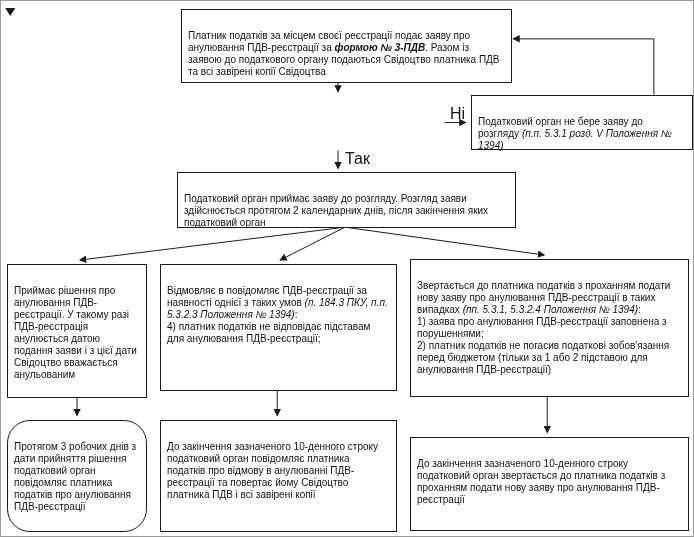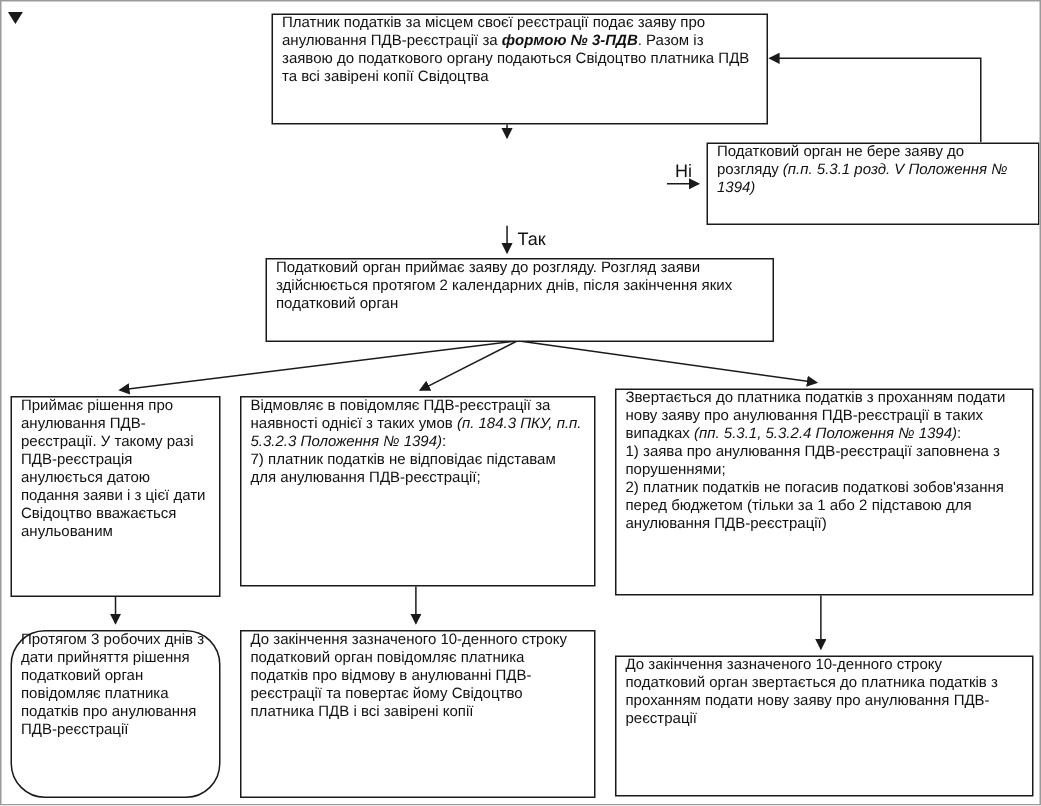--- a/index.html
+++ b/index.html
@@ -14,27 +14,27 @@
     font-size: 10px;
     line-height: 12px;
     color: #111111;
     overflow: hidden;
   }
   .box {
     position: absolute;
     box-sizing: border-box;
     border: 1px solid #1a1a1a;
     background: #ffffff;
-    padding: 0 6px;
+    padding: 20px 6px;
   }
   .vcent { display: flex; align-items: center; }
   .ctext { width: 100%; text-align: center; }
   .i  { font-style: italic; }
   .bi { font-style: italic; font-weight: bold; }
-  .lbl { position: absolute; font-size: 12px; line-height: 12px; color: #111; }
+  .lbl { position: absolute; font-size: 16px; line-height: 12px; color: #111; }
   svg.connectors {
     position: absolute;
     left: 0; top: 0;
     width: 100%; height: 100%;
     pointer-events: none;
   }
   .para { margin: 0; }
 </style>
 </head>
 <body>
@@ -76,21 +76,21 @@
   </div>
 
   <div class="box" style="left:6px; top:263px; width:140px; height:134px;">
     <span>Приймає рішення про анулювання ПДВ-реєстрації. У такому разі ПДВ-реєстрація анулюється датою подання заяви і з цієї дати Свідоцтво вважається анульованим</span>
   </div>
 
   <div class="box" style="left:159px; top:263px; width:237px; height:127px;">
     <div class="para">
       <span>Відмовляє в повідомляє ПДВ-реєстрації за наявності однієї з таких умов </span><span class="i">(п. 184.3 ПКУ, п.п. 5.3.2.3 Положення № 1394)</span><span>:</span>
     </div>
-    <div class="para">7) платник податків не відповідає підставам для анулювання ПДВ-реєстрації;</div>
+    <div class="para">4) платник податків не відповідає підставам для анулювання ПДВ-реєстрації;</div>
   </div>
 
   <div class="box" style="left:409px; top:258px; width:279px; height:138px;">
     <div class="para">
       <span>Звертається до платника податків з проханням подати нову заяву про анулювання ПДВ-реєстрації в таких випадках </span><span class="i">(пп. 5.3.1, 5.3.2.4 Положення № 1394)</span><span>:</span>
     </div>
     <div class="para">1) заява про анулювання ПДВ-реєстрації заповнена з порушеннями;</div>
     <div class="para">2) платник податків не погасив податкові зобов'язання перед бюджетом (тільки за 1 або 2 підставою для анулювання ПДВ-реєстрації)</div>
   </div>
 

